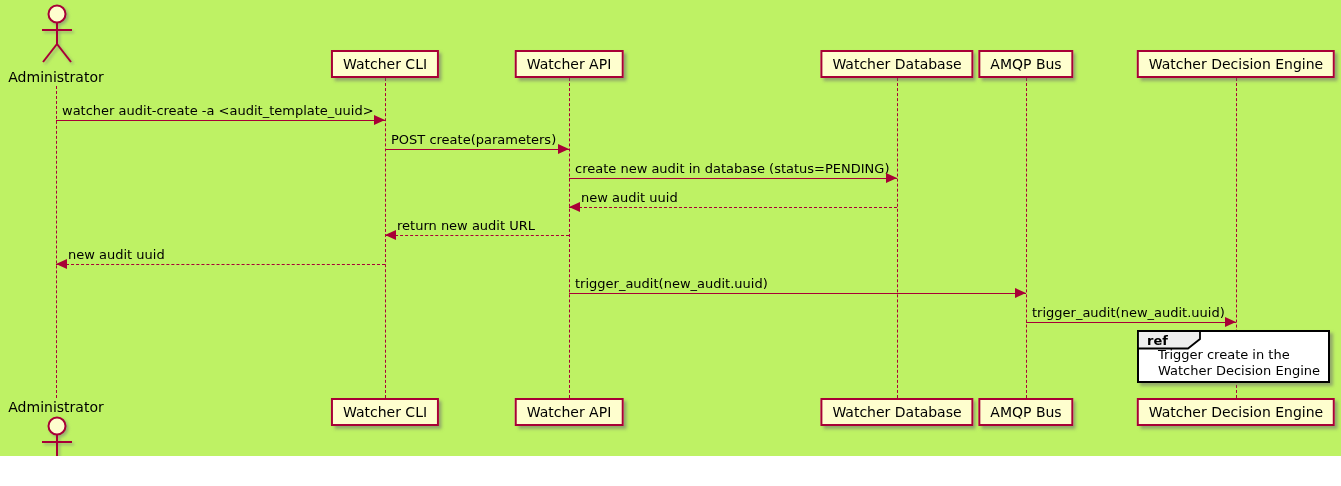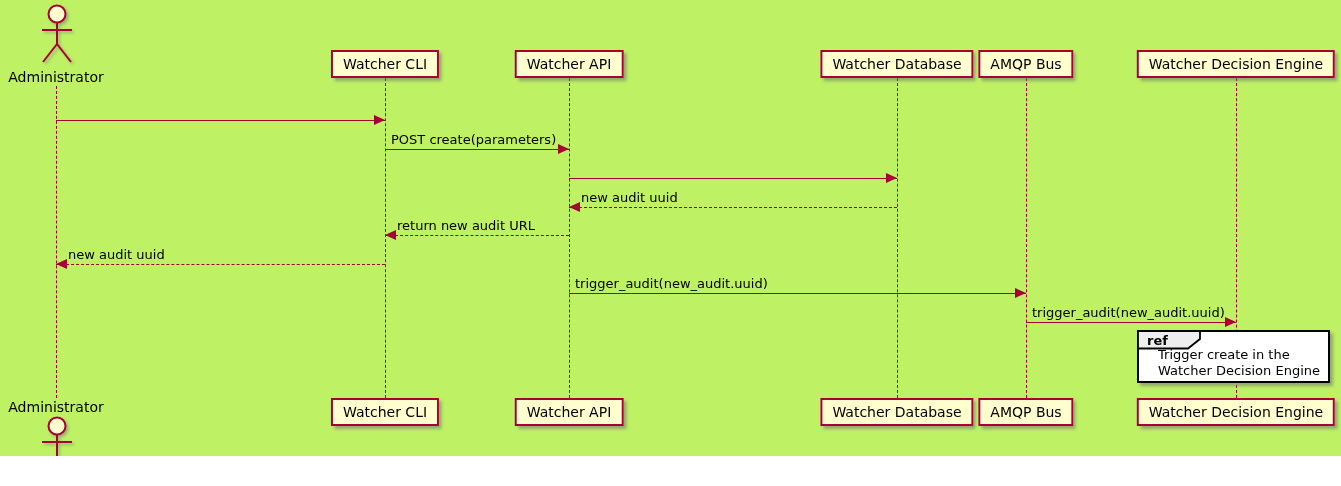--- a/index.html
+++ b/index.html
@@ -60,27 +60,29 @@
     <line x1="23" y1="40" x2="37" y2="58" stroke="#A80036" stroke-width="2"></line>
   </svg>
   <div class="actor-label" style="left:56px; top:69px">Administrator</div>
 
   <div class="participant" style="left:385px;  top:50px">Watcher CLI</div>
   <div class="participant" style="left:569px;  top:50px">Watcher API</div>
   <div class="participant" style="left:897px;  top:50px">Watcher Database</div>
   <div class="participant" style="left:1026px; top:50px">AMQP Bus</div>
   <div class="participant" style="left:1236px; top:50px">Watcher Decision Engine</div>
 
+  <div class="msg-label" style="left:62px; top:103px">watcher audit-create -a &lt;audit_template_uuid&gt;</div>
   <div class="msg-line" style="left:56px; top:120px; width:329px"></div>
   <div class="arrow arrow-right" style="left:374px; top:115px"></div>
 
   <div class="msg-label" style="left:391px; top:132px">POST create(parameters)</div>
   <div class="msg-line" style="left:385px; top:149px; width:184px"></div>
   <div class="arrow arrow-right" style="left:558px; top:144px"></div>
 
+  <div class="msg-label" style="left:575px; top:161px">create new audit in database (status=PENDING)</div>
   <div class="msg-line" style="left:569px; top:178px; width:328px"></div>
   <div class="arrow arrow-right" style="left:886px; top:173px"></div>
 
   <div class="msg-label" style="left:581px; top:190px">new audit uuid</div>
   <div class="msg-line dashed" style="left:569px; top:207px; width:328px"></div>
   <div class="arrow arrow-left" style="left:569px; top:202px"></div>
 
   <div class="msg-label" style="left:397px; top:218px">return new audit URL</div>
   <div class="msg-line dashed" style="left:385px; top:235px; width:184px"></div>
   <div class="arrow arrow-left" style="left:385px; top:230px"></div>

